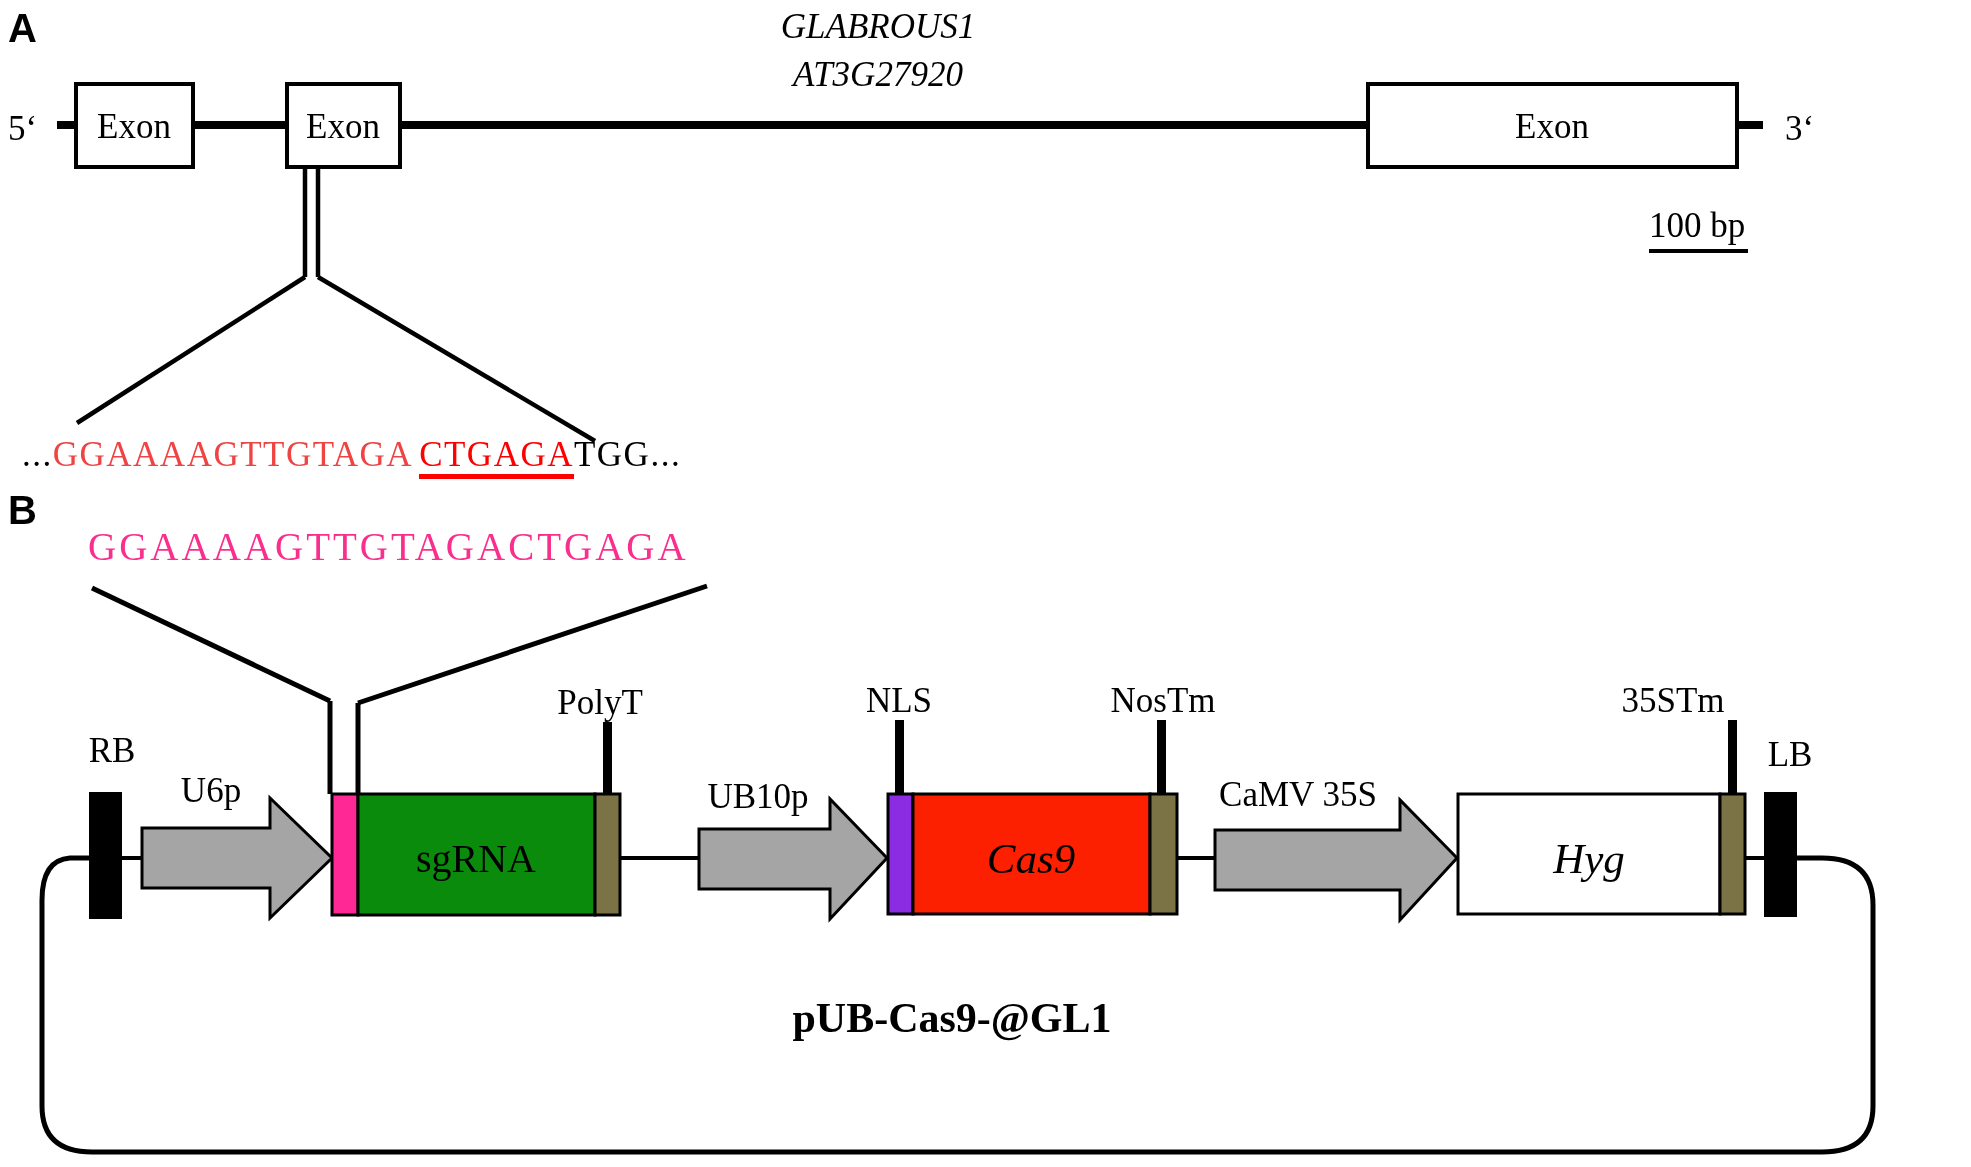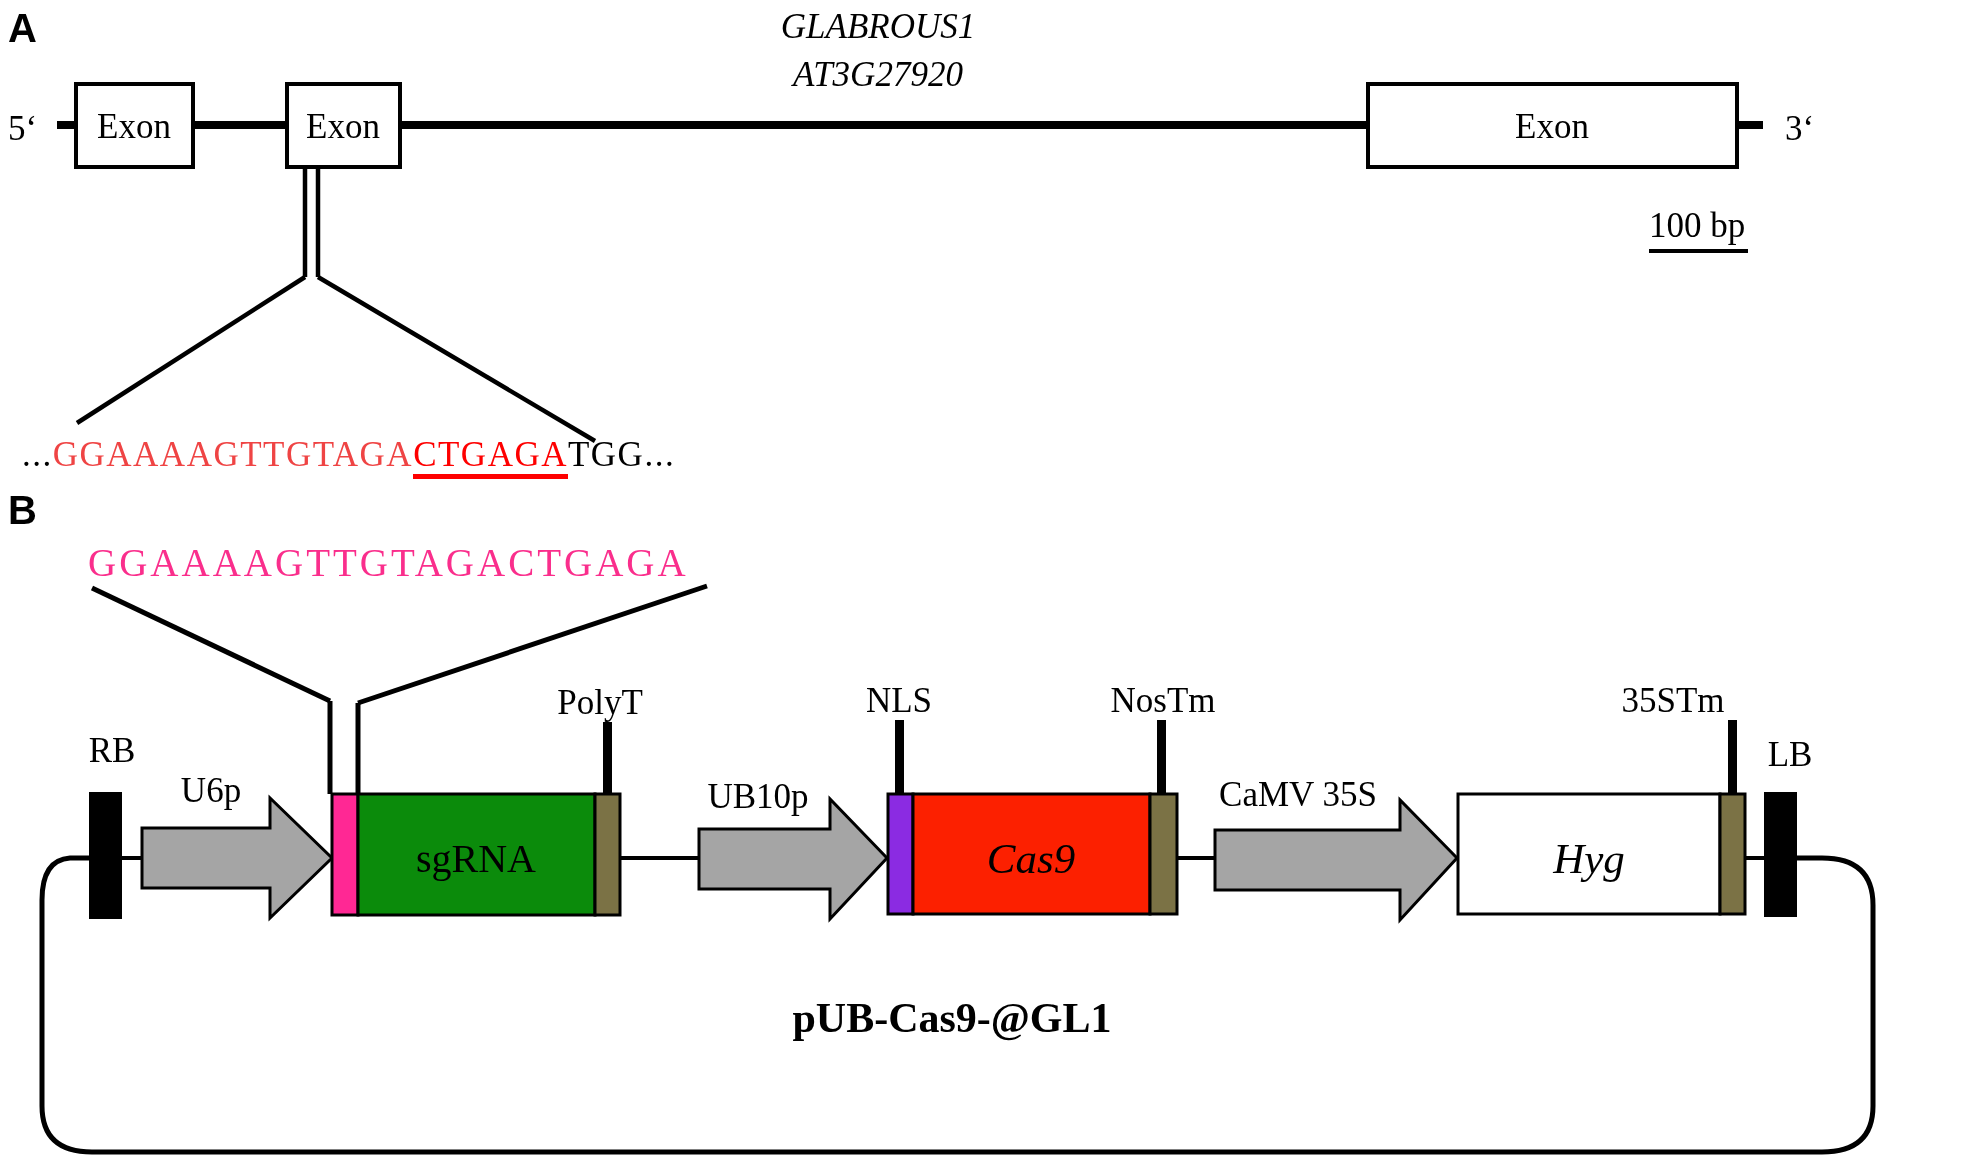--- a/index.html
+++ b/index.html
@@ -13,23 +13,23 @@
     font-weight:bold;font-size:40px;color:#000;line-height:1;
   }
   .seq{
     position:absolute;white-space:nowrap;line-height:1;
     font-family:"Liberation Serif", serif;
   }
   #seq-a{left:22px;top:437px;font-size:35px;letter-spacing:1.5px;color:#000;}
   #seq-a .red{color:#ef4444;}
   #seq-a .red-ul{
     color:#FE0000;display:inline-block;
-    border-bottom:5px solid #FE0000;padding-bottom:2px;
+    border-bottom:5px solid #FE0000;padding-bottom:2px;margin-left:6px;
   }
-  #seq-b{left:88px;top:543px;font-size:39px;letter-spacing:3px;color:#FA2E8C;}
+  #seq-b{left:88px;top:527px;font-size:39px;letter-spacing:3px;color:#FA2E8C;}
   svg text{font-family:"Liberation Serif", serif;fill:#000;}
   .lbl{font-size:35px;}
   .lbl-i{font-size:35px;font-style:italic;}
 </style>
 </head>
 <body>
 
 <div id="stage">
 
   <svg id="diagram-svg" width="1971" height="1167" viewBox="0 0 1971 1167">

